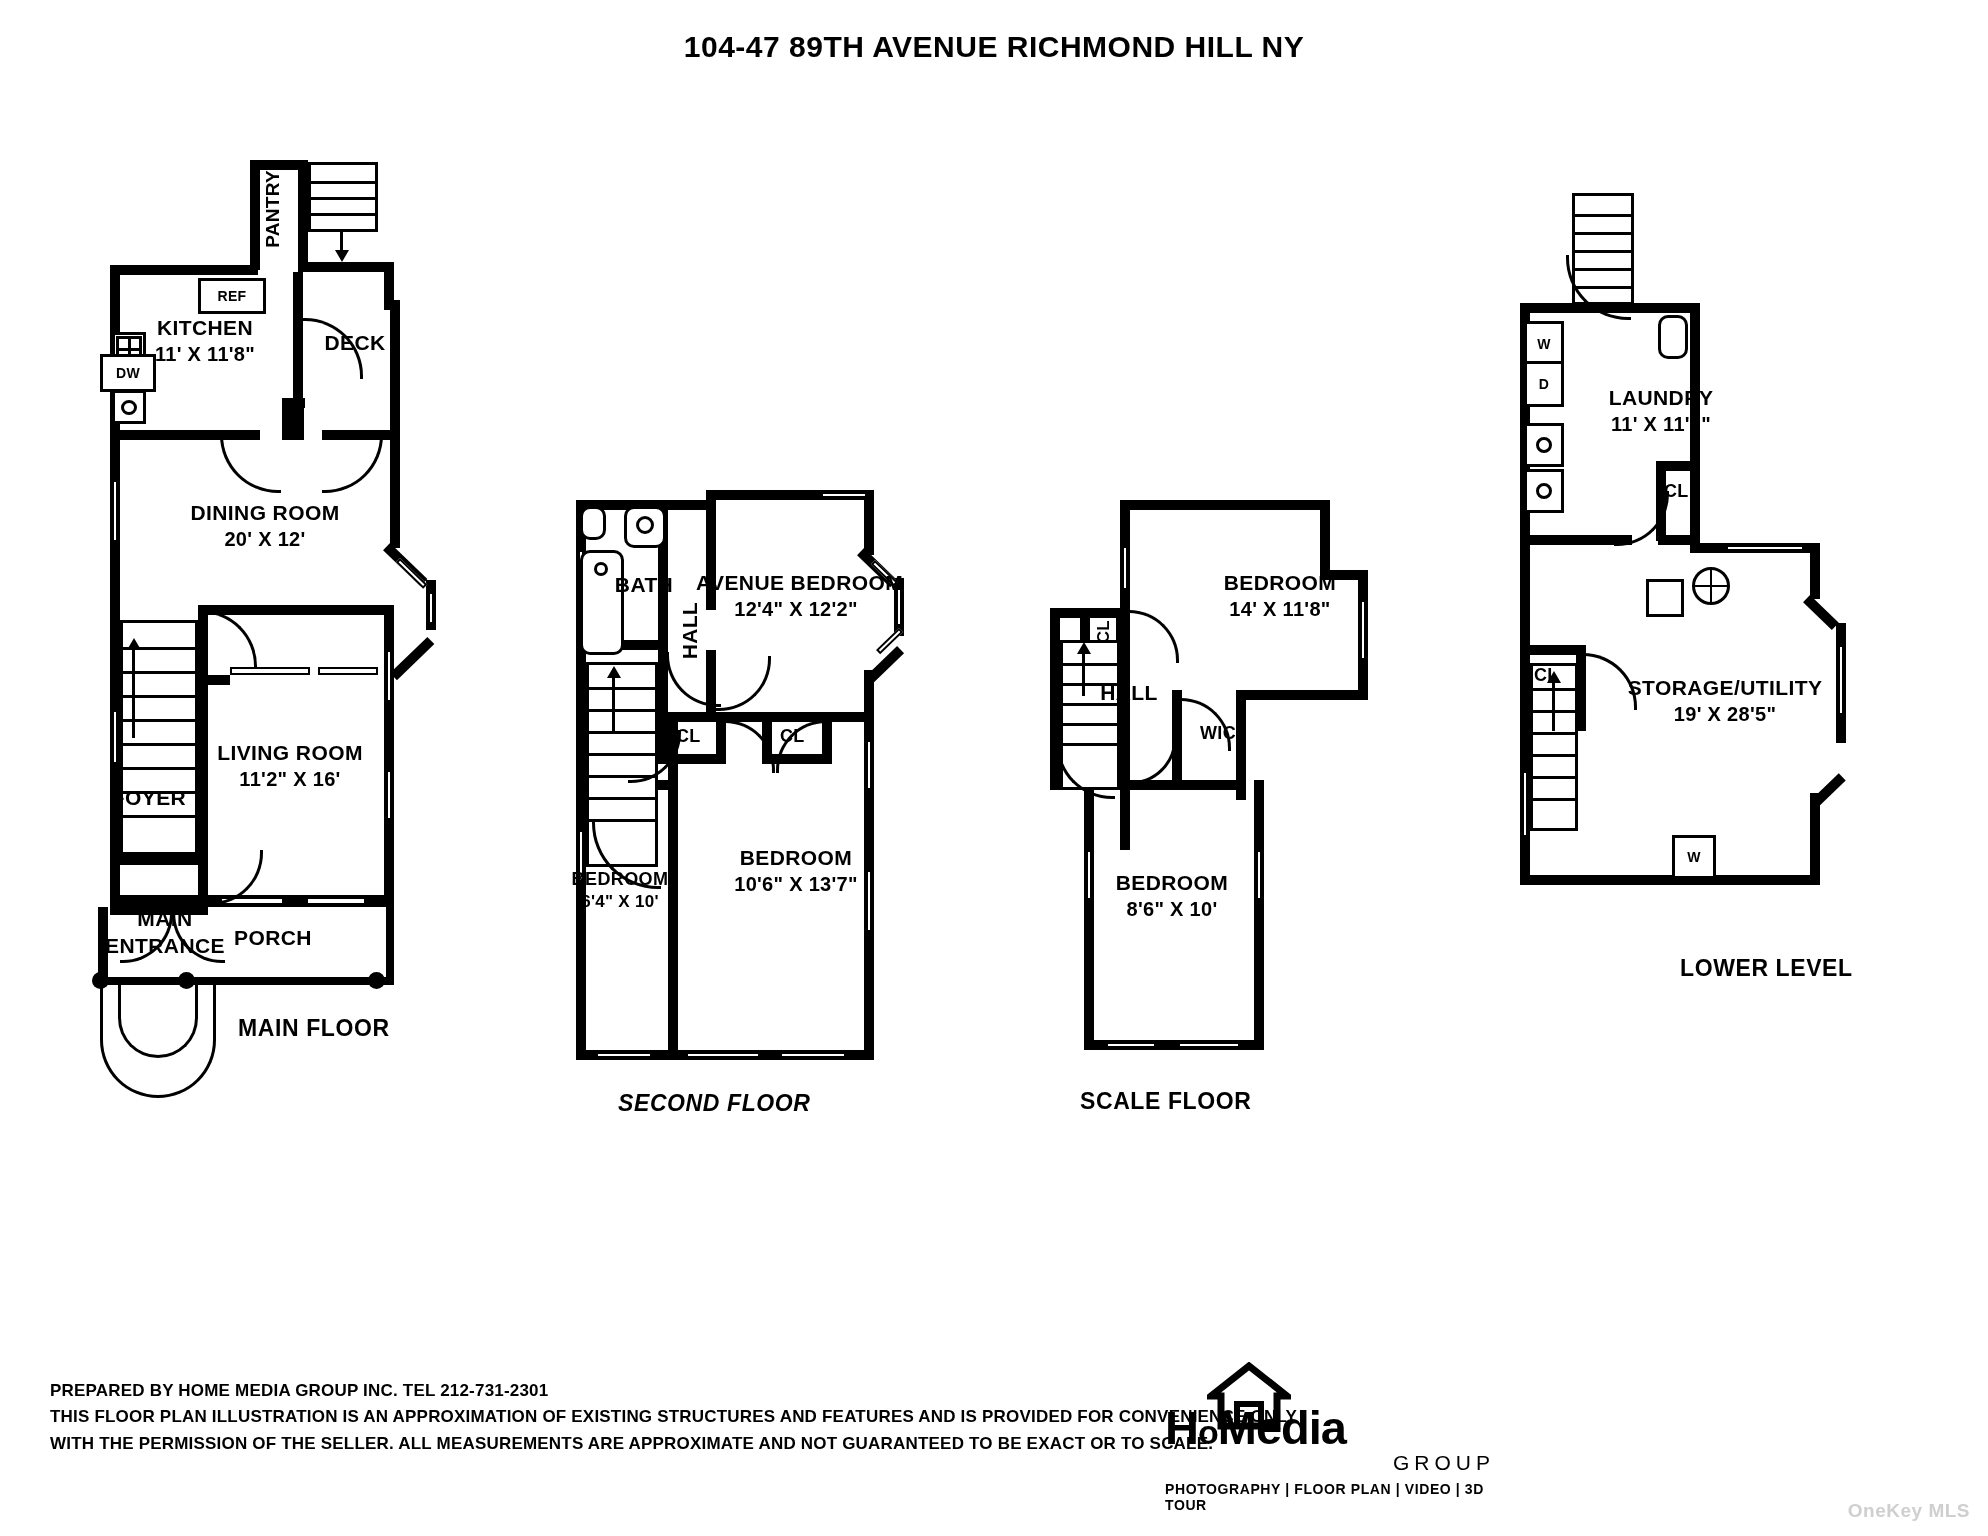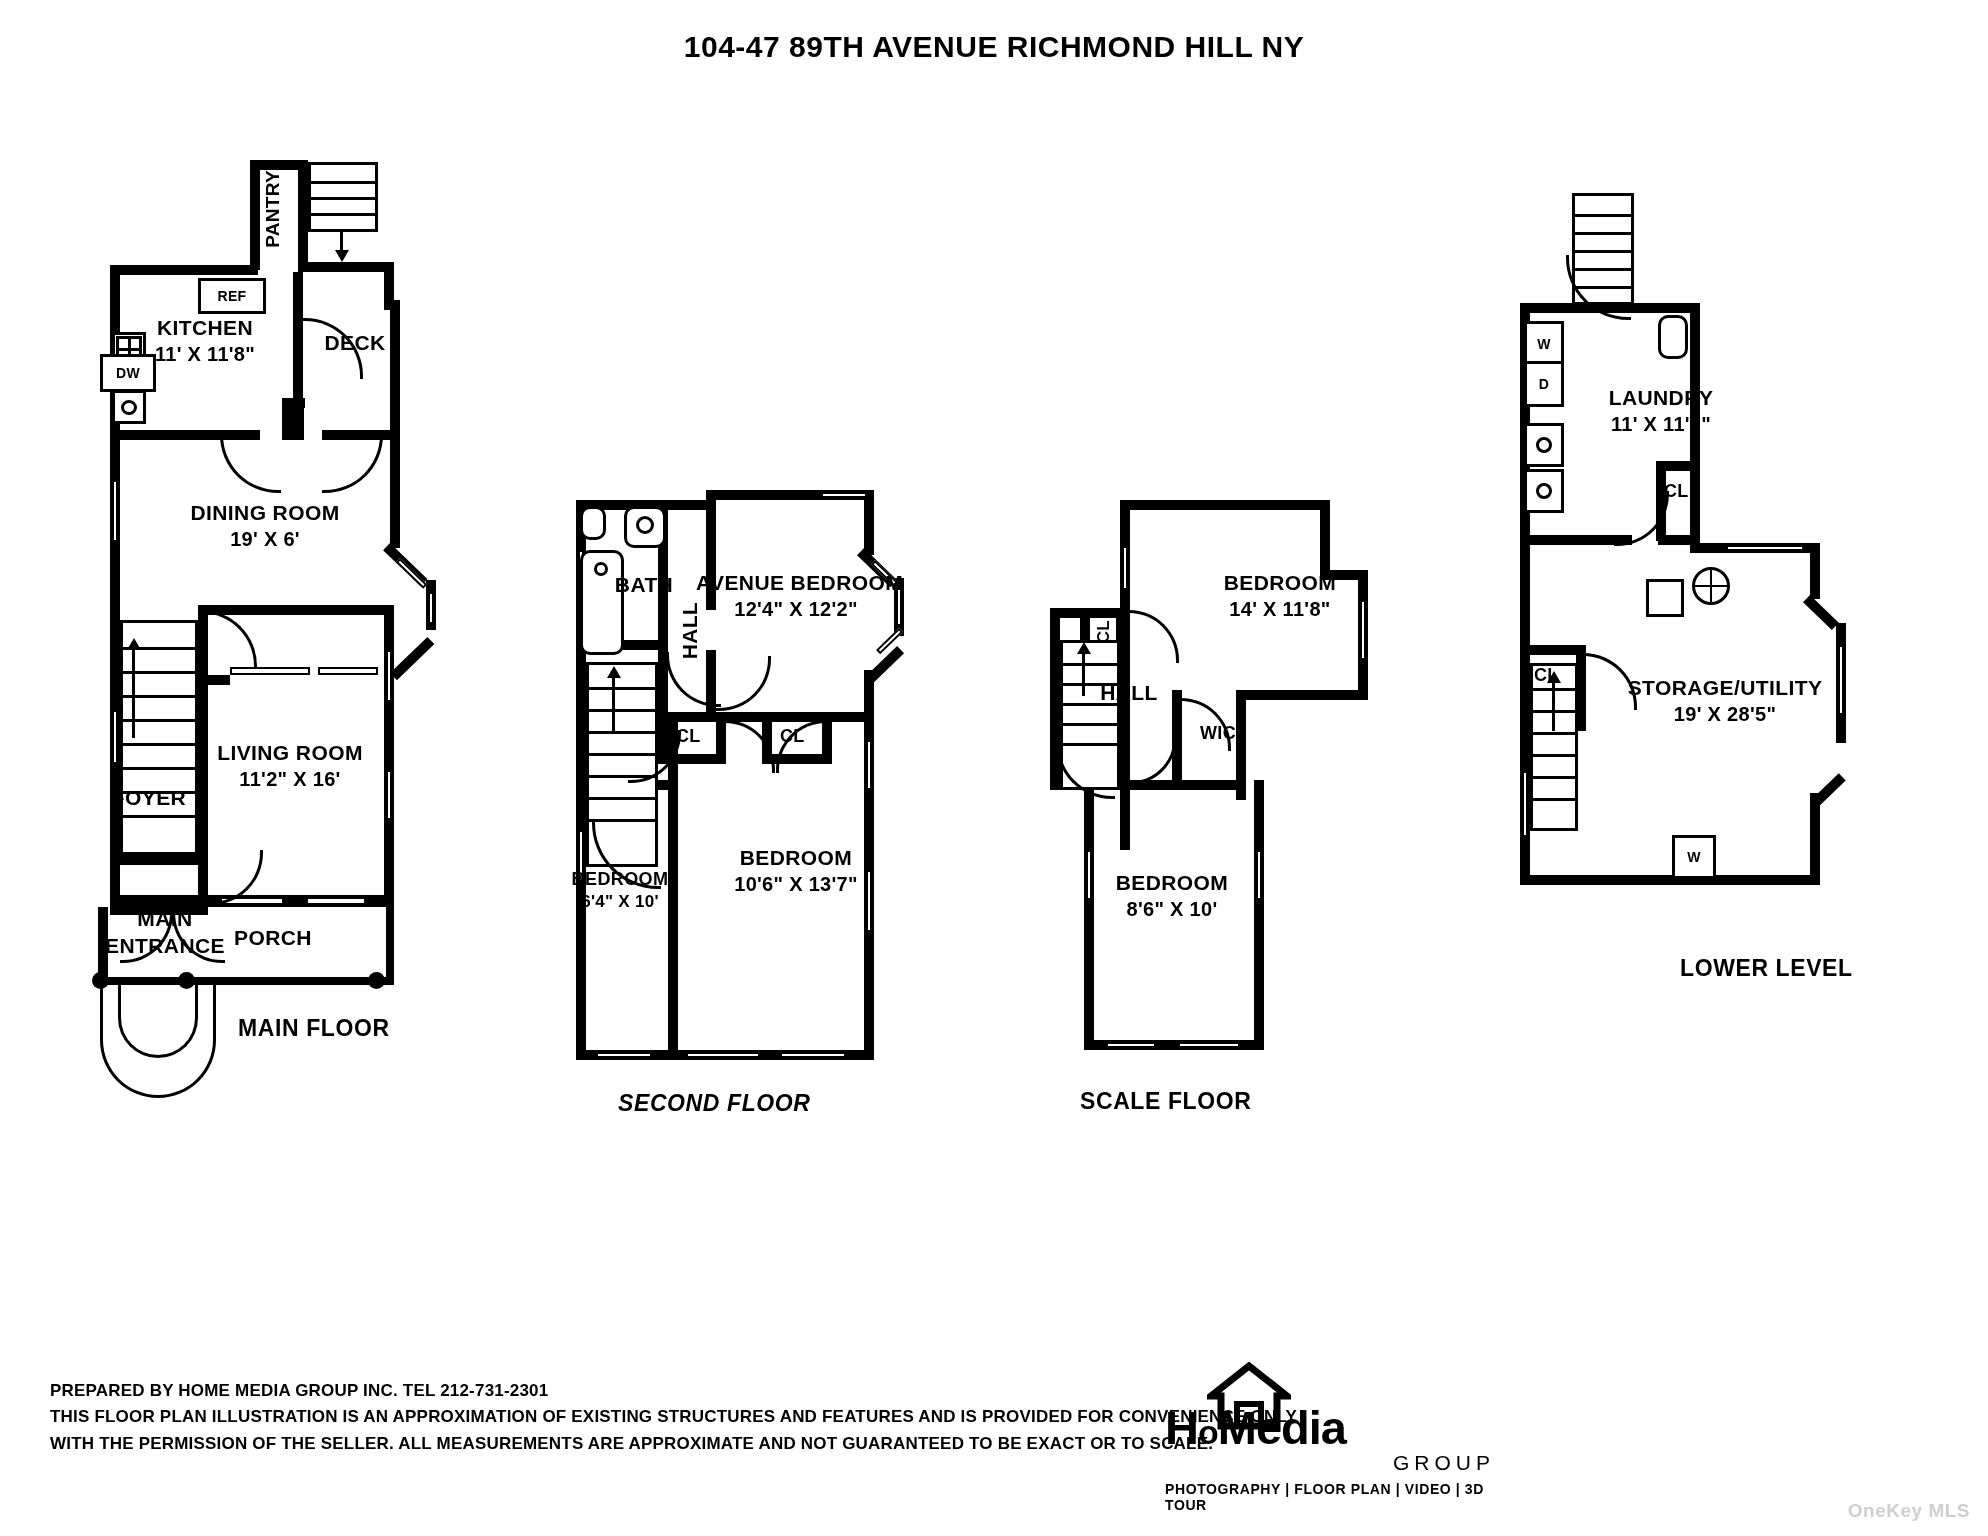--- a/index.html
+++ b/index.html
@@ -187,21 +187,21 @@
 
     <div class="room-label" style="left:30px;top:165px;width:170px;">
       <div class="name">KITCHEN</div>
       <div class="dim">11' X 11'8"</div>
     </div>
     <div class="room-label" style="left:210px;top:180px;width:110px;">
       <div class="name">DECK</div>
     </div>
     <div class="room-label" style="left:60px;top:350px;width:230px;">
       <div class="name">DINING ROOM</div>
-      <div class="dim">19' X 6'</div>
+      <div class="dim">20' X 12'</div>
     </div>
     <div class="room-label" style="left:95px;top:590px;width:210px;">
       <div class="name">LIVING ROOM</div>
       <div class="dim">11'2" X 16'</div>
     </div>
     <div class="room-label" style="left:-6px;top:635px;width:130px;">
       <div class="name">FOYER</div>
     </div>
     <div class="room-label" style="left:118px;top:775px;width:130px;">
       <div class="name">PORCH</div>

